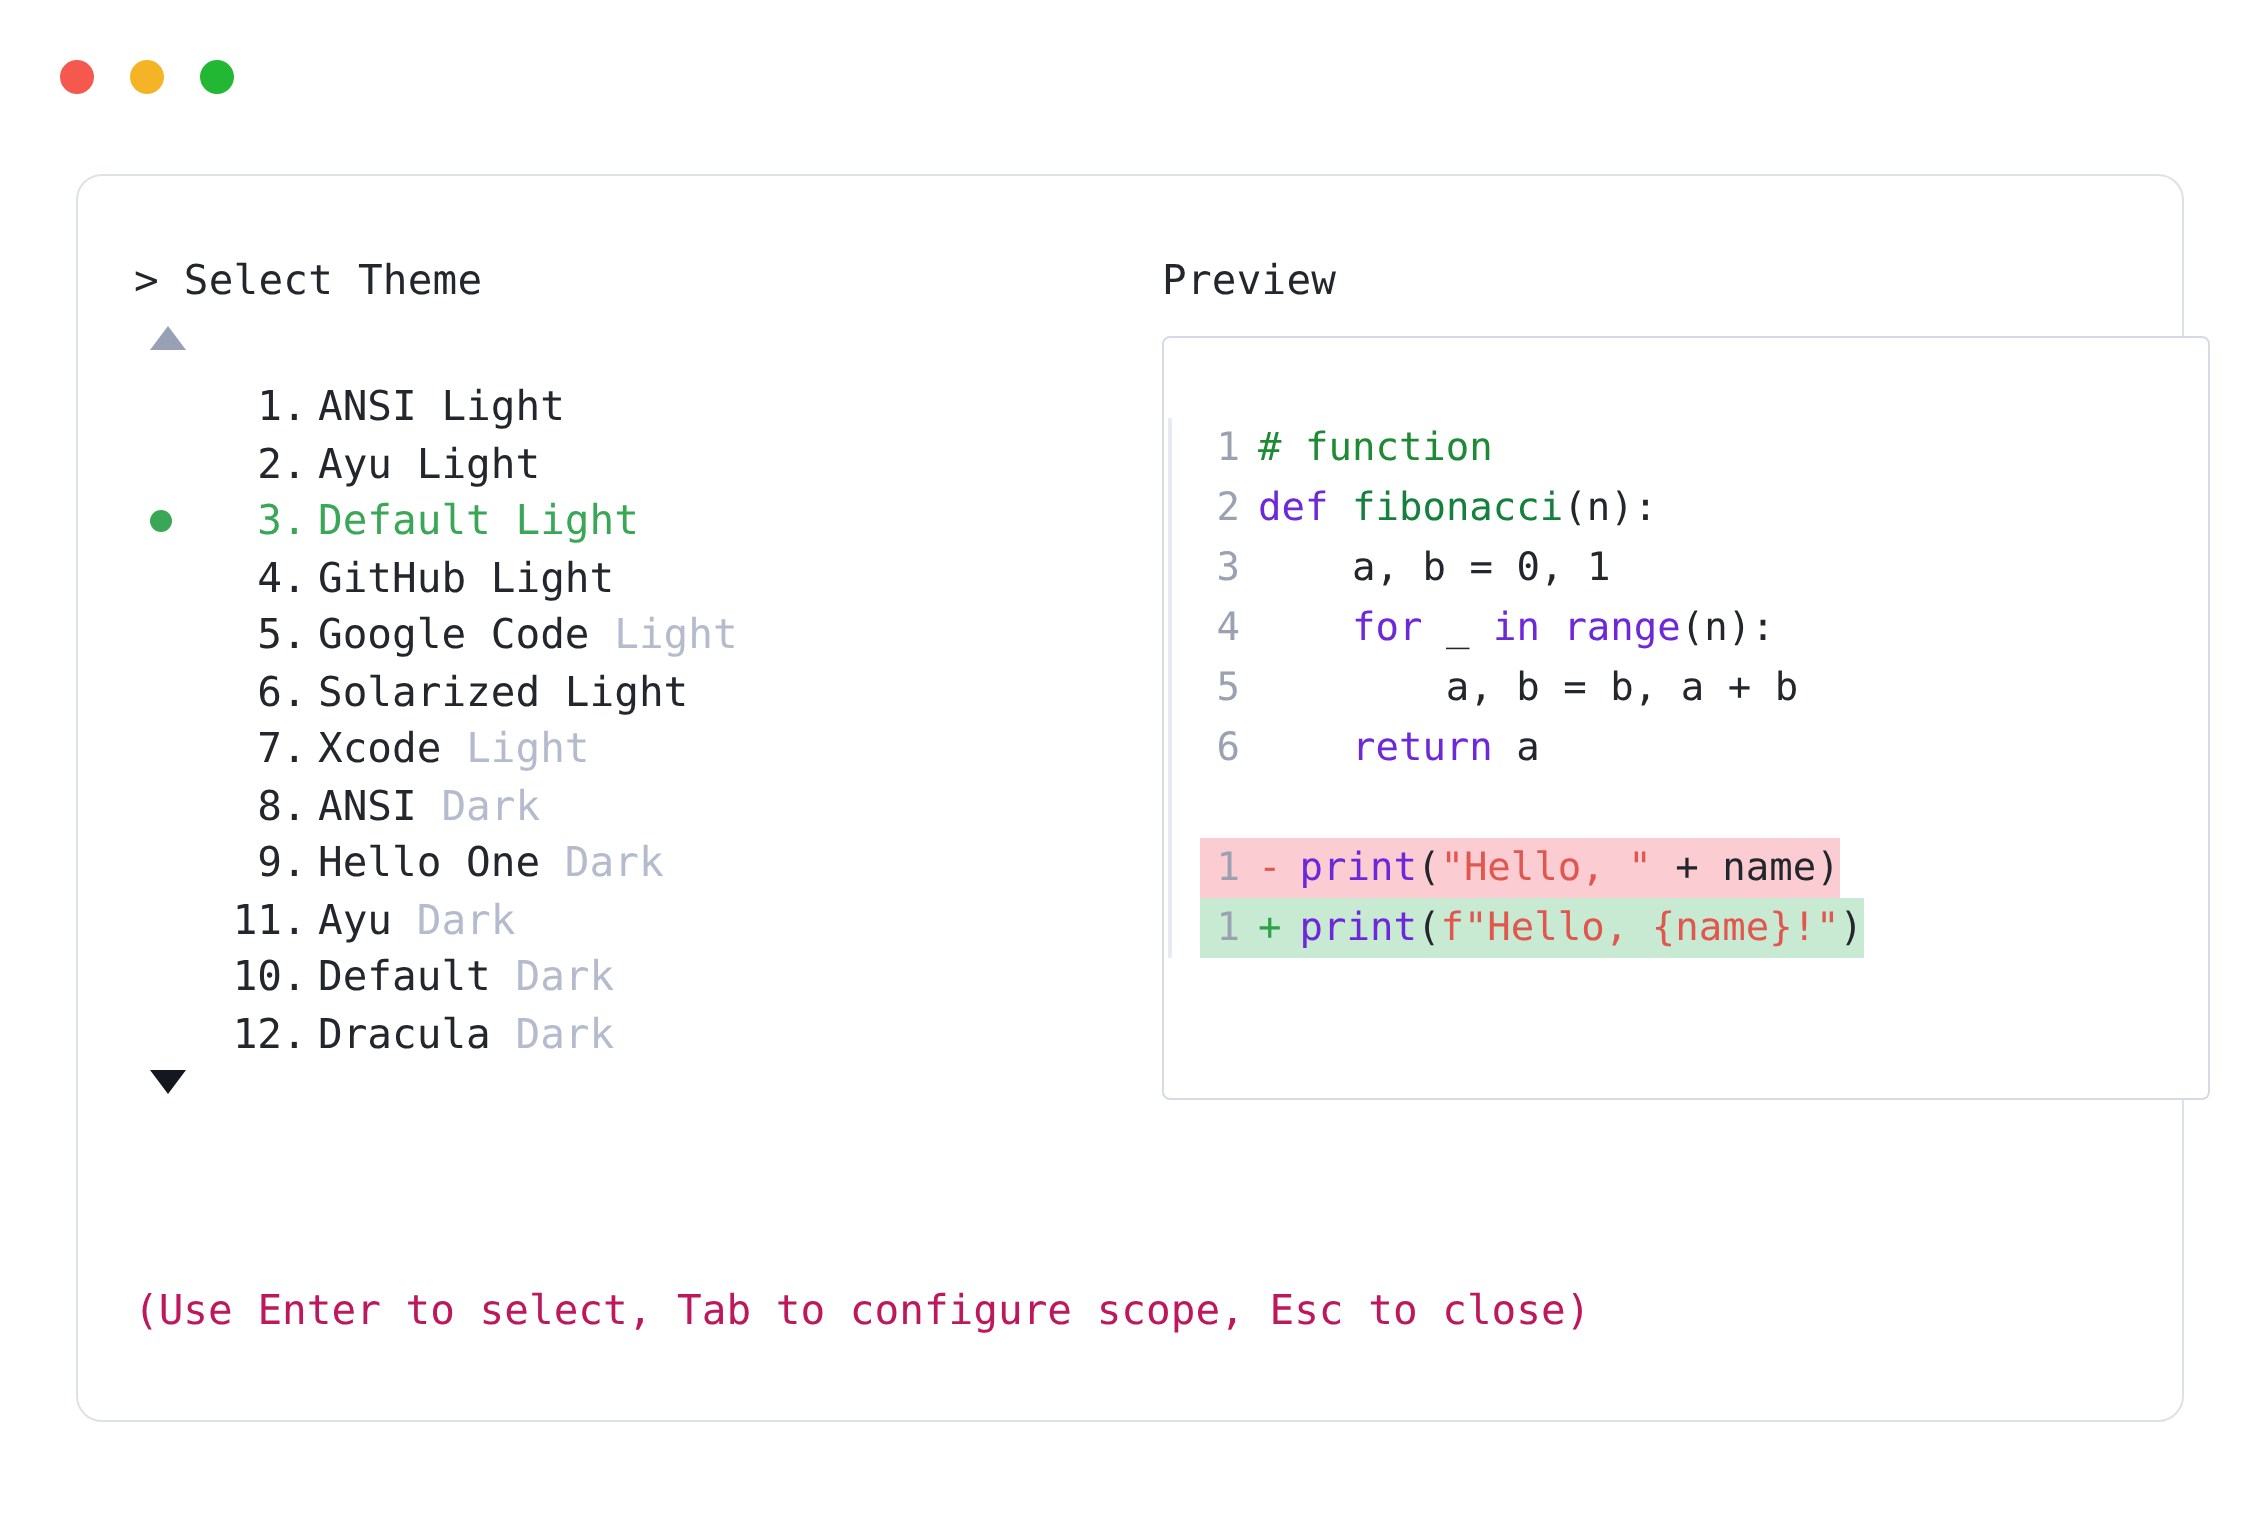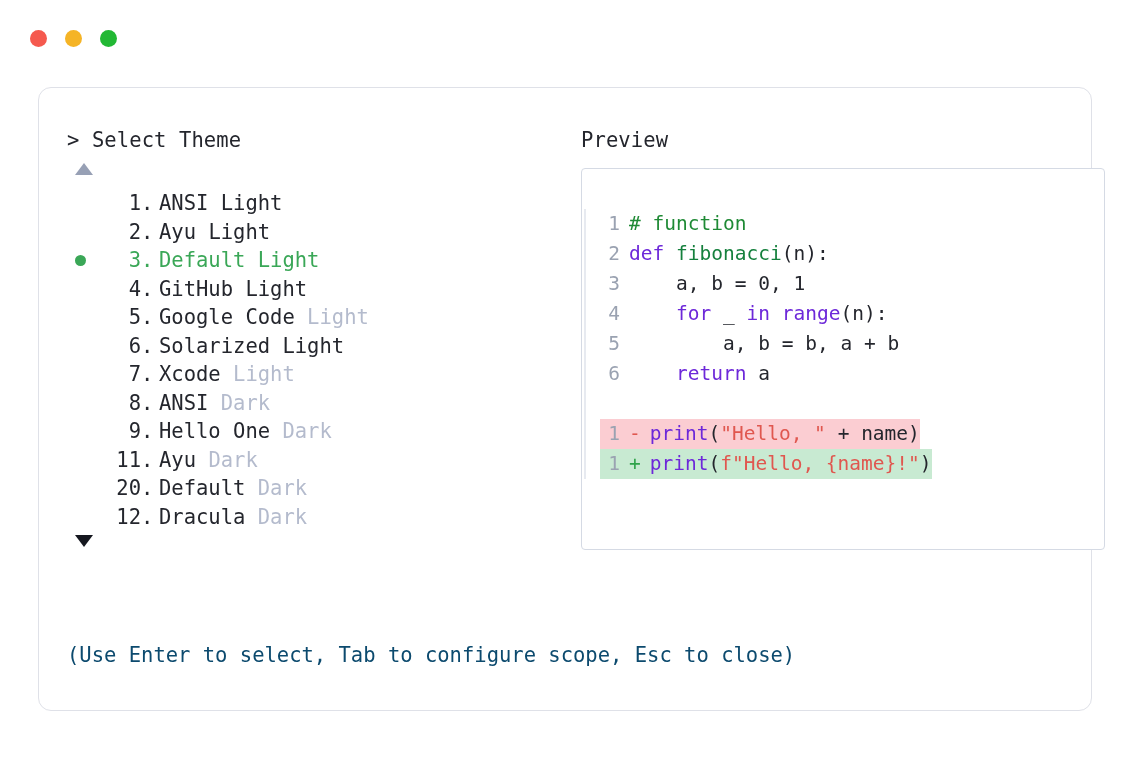--- a/index.html
+++ b/index.html
@@ -156,21 +156,21 @@
   .mark-del { color: #e0574f; }
   .mark-add { color: #2fa34a; }
 
   
   .footer-hint {
     position: absolute;
     left: 28px;
     top: 553px;
     font-size: 20.5px;
     line-height: 28px;
-    color: #0c4a6e;
+    color: #be185d;
     white-space: pre;
   }
 </style>
 </head>
 <body>
 
 <div class="titlebar">
   <span class="dot dot-red"></span>
   <span class="dot dot-yellow"></span>
   <span class="dot dot-green"></span>
@@ -191,21 +191,21 @@
             <li class="theme-item"><span class="bullet-slot"></span><span class="idx">1</span><span class="dotsep">. </span><span class="tname">ANSI </span><span class="tsuffix">Light</span></li>
             <li class="theme-item"><span class="bullet-slot"></span><span class="idx">2</span><span class="dotsep">. </span><span class="tname">Ayu </span><span class="tsuffix">Light</span></li>
             <li class="theme-item selected"><span class="bullet-slot"><span class="bullet"></span></span><span class="idx">3</span><span class="dotsep">. </span><span class="tname">Default </span><span class="tsuffix">Light</span></li>
             <li class="theme-item"><span class="bullet-slot"></span><span class="idx">4</span><span class="dotsep">. </span><span class="tname">GitHub </span><span class="tsuffix">Light</span></li>
             <li class="theme-item"><span class="bullet-slot"></span><span class="idx">5</span><span class="dotsep">. </span><span class="tname">Google Code </span><span class="tsuffix dim">Light</span></li>
             <li class="theme-item"><span class="bullet-slot"></span><span class="idx">6</span><span class="dotsep">. </span><span class="tname">Solarized </span><span class="tsuffix">Light</span></li>
             <li class="theme-item"><span class="bullet-slot"></span><span class="idx">7</span><span class="dotsep">. </span><span class="tname">Xcode </span><span class="tsuffix dim">Light</span></li>
             <li class="theme-item"><span class="bullet-slot"></span><span class="idx">8</span><span class="dotsep">. </span><span class="tname">ANSI </span><span class="tsuffix dim">Dark</span></li>
             <li class="theme-item"><span class="bullet-slot"></span><span class="idx">9</span><span class="dotsep">. </span><span class="tname">Hello One </span><span class="tsuffix dim">Dark</span></li>
             <li class="theme-item"><span class="bullet-slot"></span><span class="idx">11</span><span class="dotsep">. </span><span class="tname">Ayu </span><span class="tsuffix dim">Dark</span></li>
-            <li class="theme-item"><span class="bullet-slot"></span><span class="idx">20</span><span class="dotsep">. </span><span class="tname">Default </span><span class="tsuffix dim">Dark</span></li>
+            <li class="theme-item"><span class="bullet-slot"></span><span class="idx">10</span><span class="dotsep">. </span><span class="tname">Default </span><span class="tsuffix dim">Dark</span></li>
             <li class="theme-item"><span class="bullet-slot"></span><span class="idx">12</span><span class="dotsep">. </span><span class="tname">Dracula </span><span class="tsuffix dim">Dark</span></li>
           </ul>
 
         <div class="arrow arrow-down"></div>
       </div>
 
       <div class="col-right">
 
         <div class="section-title">Preview</div>
 

